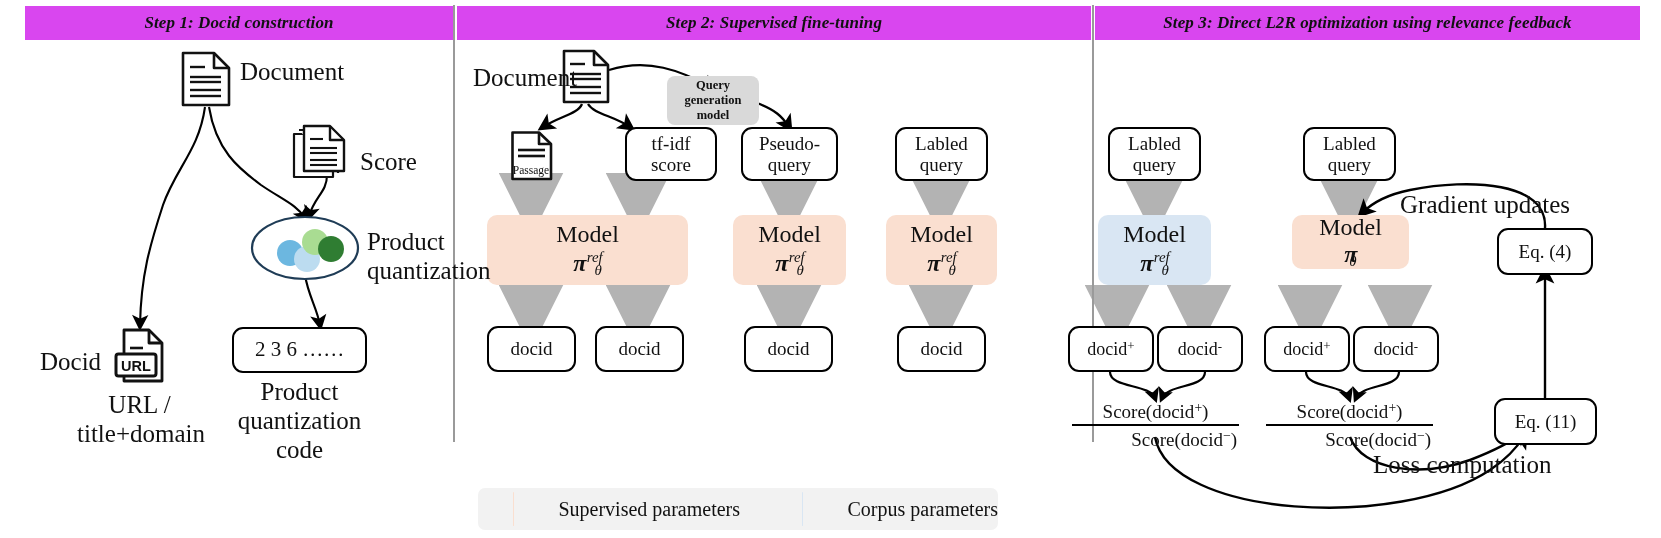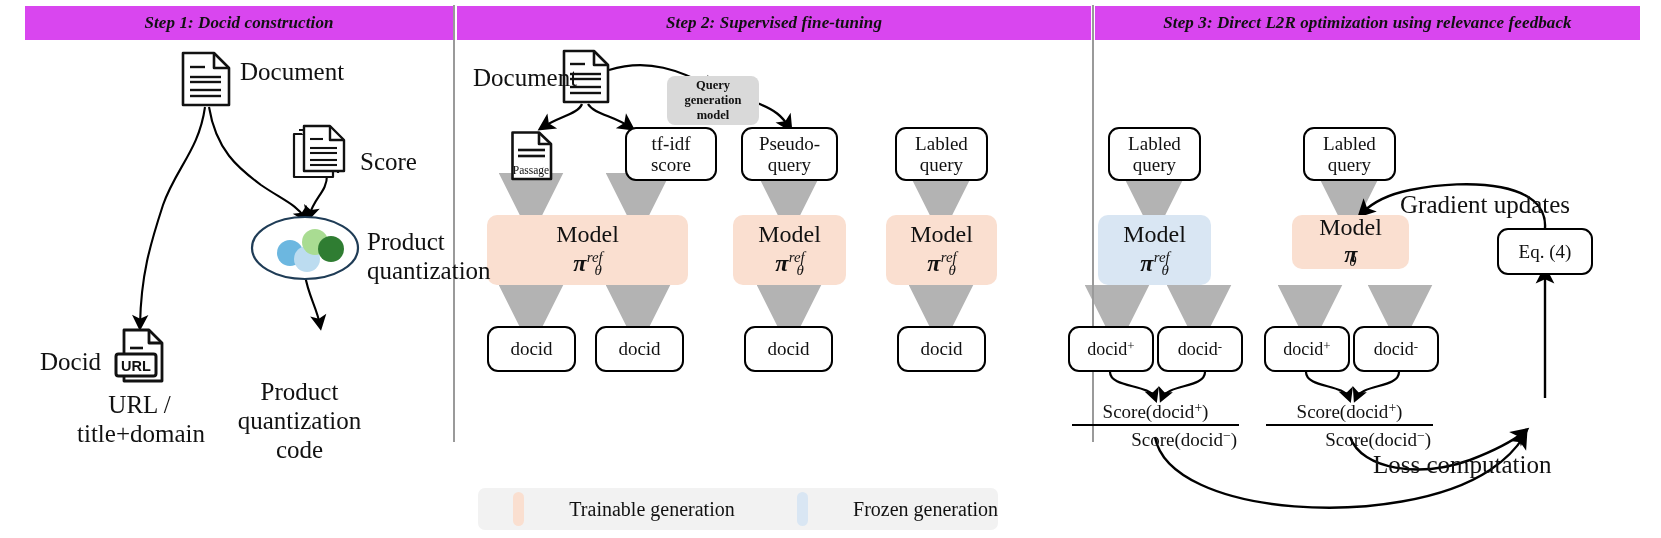--- a/index.html
+++ b/index.html
@@ -193,20 +193,21 @@
       <rect x="3" y="27" width="40" height="22" rx="2.5" fill="#fff" stroke="#111" stroke-width="3"></rect>
       <text x="23" y="43.5" font-family="Liberation Sans, sans-serif" font-size="14.5" font-weight="bold" text-anchor="middle" fill="#111">URL</text>
     </svg>
   </div>
   <div class="lbl" style="left:40px;top:347px;">Docid</div>
   <div class="lbl c" style="left:77px;top:390px;width:125px;text-align:center;">
     <span>URL /</span><br>
     <span>title+domain</span>
   </div>
 
+  <div class="node" style="left:232px;top:327px;width:135px;height:46px;font-size:21px;">2 3 6 ……</div>
   <div class="lbl c" style="left:237px;top:377px;width:125px;text-align:center;">
     <span>Product</span><br>
     <span>quantization</span><br>
     <span>code</span>
   </div>
 
   <div class="icon" style="left:561px;top:48px;">
     <svg width="50" height="57" viewBox="0 0 50 57">
       <path d="M3,3 H33 L47,17 V54 H3 Z" fill="#fff" stroke="#111" stroke-width="2.6" stroke-linejoin="round"></path>
       <path d="M33,3 V17 H47" fill="none" stroke="#111" stroke-width="2.6" stroke-linejoin="round"></path>
@@ -279,23 +280,23 @@
     </div>
   </div>
 
   <div class="node" style="left:487px;top:326px;width:89px;height:46px;">docid</div>
   <div class="node" style="left:595px;top:326px;width:89px;height:46px;">docid</div>
   <div class="node" style="left:744px;top:326px;width:89px;height:46px;">docid</div>
   <div class="node" style="left:897px;top:326px;width:89px;height:46px;">docid</div>
 
   <div class="legend" style="left:478px;top:488px;width:520px;height:42px;">
     <div class="swatch sw-train" style="margin-left:35px;"></div>
-    <div class="ltext" style="margin-left:45px;">Trainable generation</div>
+    <div class="ltext" style="margin-left:45px;">Supervised parameters</div>
     <div class="swatch sw-frozen" style="margin-left:62px;"></div>
-    <div class="ltext" style="margin-left:45px;">Frozen generation</div>
+    <div class="ltext" style="margin-left:45px;">Corpus parameters</div>
   </div>
 
   <div class="node" style="left:1108px;top:127px;width:93px;height:54px;">
     <div>
       <span>Labled</span><br>
       <span>query</span>
     </div>
   </div>
   <div class="node" style="left:1303px;top:127px;width:93px;height:54px;">
     <div>
@@ -343,17 +344,18 @@
   <div class="frac" style="left:1266px;top:400px;width:167px;">
     <div class="num">
       <span>Score(docid</span><span class="supsign">+</span><span>)</span>
     </div>
     <div class="den">
       <span>Score(docid</span><span class="supsign">−</span><span>)</span>
     </div>
   </div>
 
   <div class="node" style="left:1497px;top:228px;width:96px;height:47px;">Eq. (4)</div>
+  <div class="node" style="left:1494px;top:398px;width:103px;height:47px;">Eq. (11)</div>
 
   <div class="lbl" style="left:1383px;top:190px;margin-left:17px;">Gradient updates</div>
   <div class="lbl" style="left:1373px;top:450px;">Loss computation</div>
 
 </div>
 
 </body></html>

